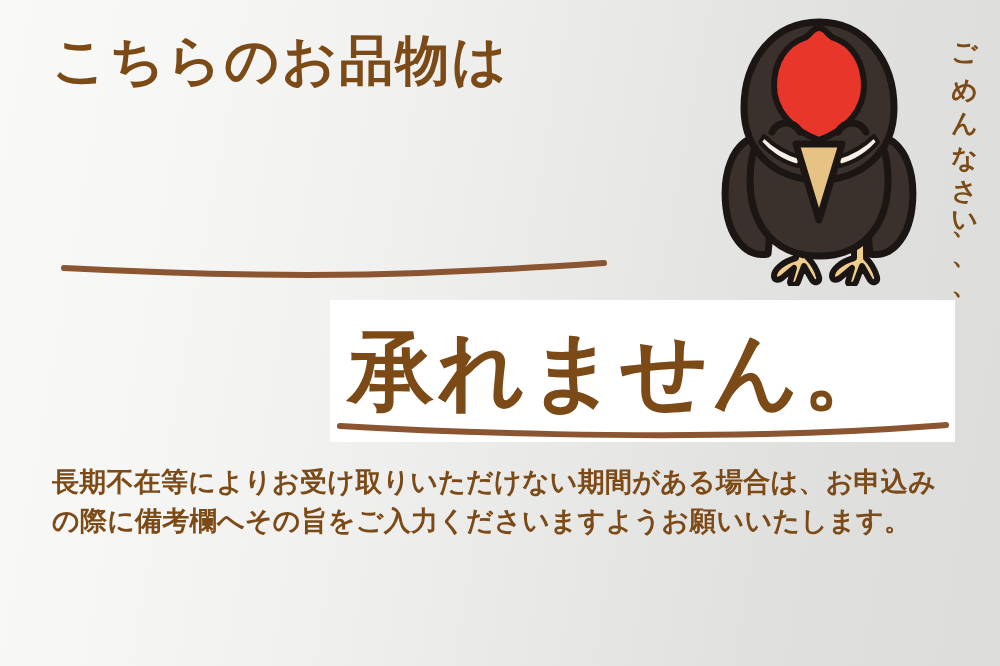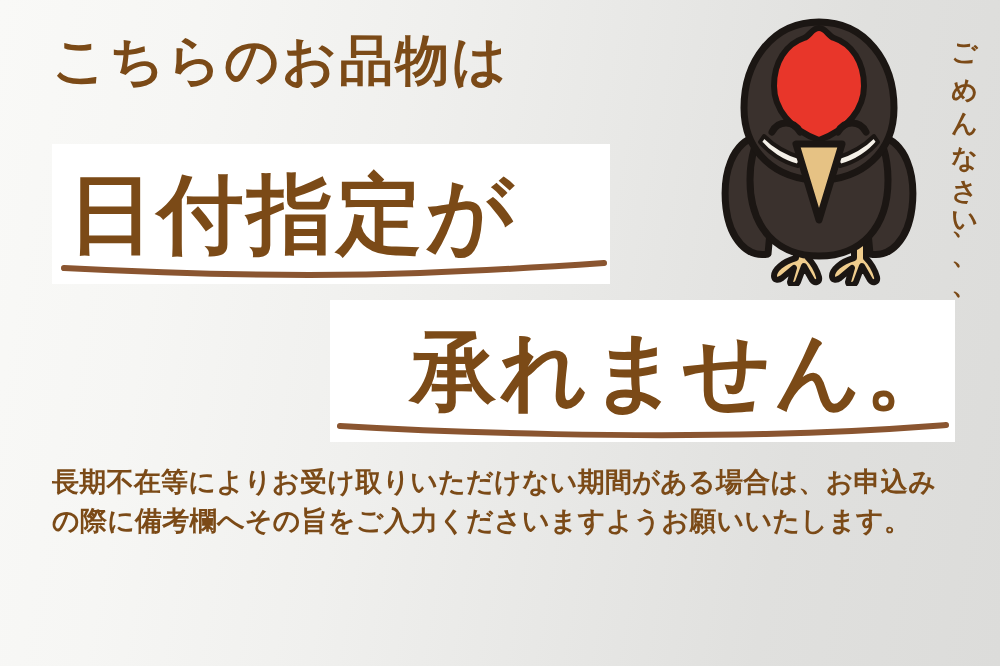--- a/index.html
+++ b/index.html
@@ -62,21 +62,20 @@
     width: 558px;
     height: 140px;
     padding-left: 16px;
   }
   #box-line3 {
     left: 330px;
     top: 300px;
     width: 625px;
     height: 142px;
     padding-left: 18px;
-    justify-content: flex-end;
   }
 
   
   .underline {
     position: absolute;
     pointer-events: none;
   }
 
   .body-text {
     position: absolute;
@@ -113,23 +112,20 @@
     height: 272px;
   }
 </style>
 </head>
 <body>
 
 <div id="banner">
 
   <div class="headline-1">こちらのお品物は</div>
 
-  <div class="hl-box" id="box-line2">
-    <span class="hl-text">日付指定が</span>
-  </div>
 
   <svg class="underline" style="left:60px; top:258px;" width="548" height="22" viewBox="0 0 548 22">
     <path d="M4,10 C120,16 250,19 360,15 C440,12 500,8 544,5" fill="none" stroke="#8a5530" stroke-width="6" stroke-linecap="round"></path>
   </svg>
 
   <div class="hl-box" id="box-line3">
     <span class="hl-text">承れません。</span>
   </div>
 
   <svg class="underline" style="left:336px; top:418px;" width="614" height="22" viewBox="0 0 614 22">

